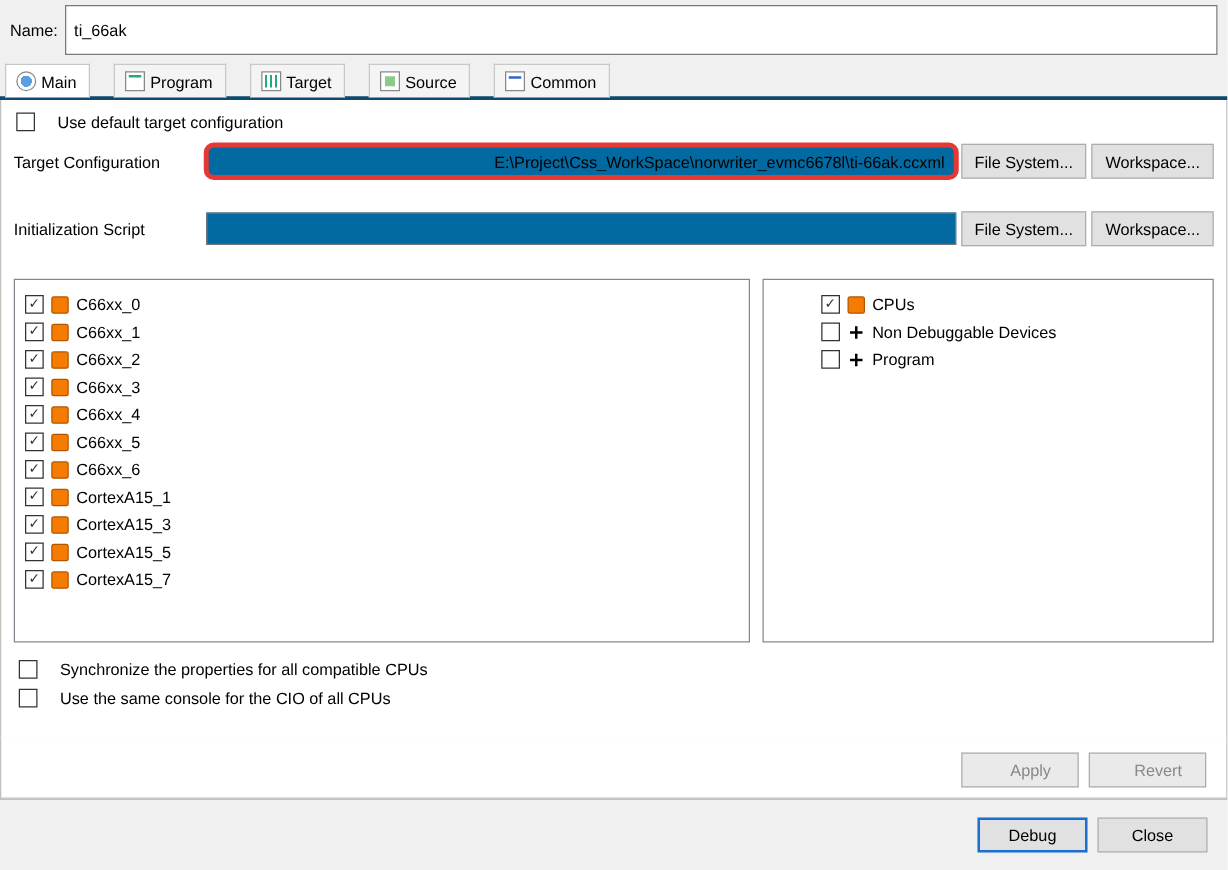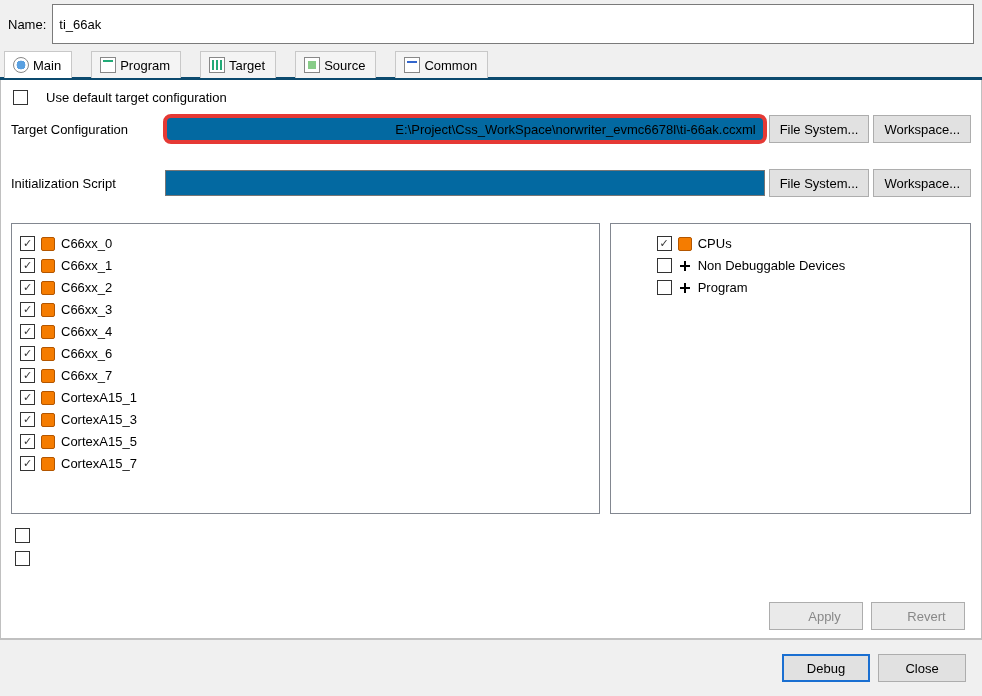--- a/index.html
+++ b/index.html
@@ -207,26 +207,26 @@
             <span>C66xx_3</span>
           </div>
           <div class="tree-item">
             <span class="cbox checked"></span>
             <span class="core-icon"></span>
             <span>C66xx_4</span>
           </div>
           <div class="tree-item">
             <span class="cbox checked"></span>
             <span class="core-icon"></span>
+            <span>C66xx_5</span>
+          </div>
+          <div class="tree-item">
+            <span class="cbox checked"></span>
+            <span class="core-icon"></span>
             <span>C66xx_6</span>
-          </div>
-          <div class="tree-item">
-            <span class="cbox checked"></span>
-            <span class="core-icon"></span>
-            <span>C66xx_7</span>
           </div>
           <div class="tree-item">
             <span class="cbox checked"></span>
             <span class="core-icon"></span>
             <span>CortexA15_1</span>
           </div>
           <div class="tree-item">
             <span class="cbox checked"></span>
             <span class="core-icon"></span>
             <span>CortexA15_3</span>
@@ -257,23 +257,25 @@
           <span class="cbox"></span>
           <span class="router-icon"></span>
           <span>Program</span>
         </div>
       </div>
     </div>
 
     <div class="bottom-checks">
       <div class="chk-row">
         <span class="cbox"></span>
+        <span>Synchronize the properties for all compatible CPUs</span>
       </div>
       <div class="chk-row">
         <span class="cbox checked"></span>
+        <span>Use the same console for the CIO of all CPUs</span>
       </div>
     </div>
 
   </div>
 
   <div class="action-row">
     <button class="btn" disabled="">Apply</button>
     <button class="btn" disabled="">Revert</button>
   </div>
 

